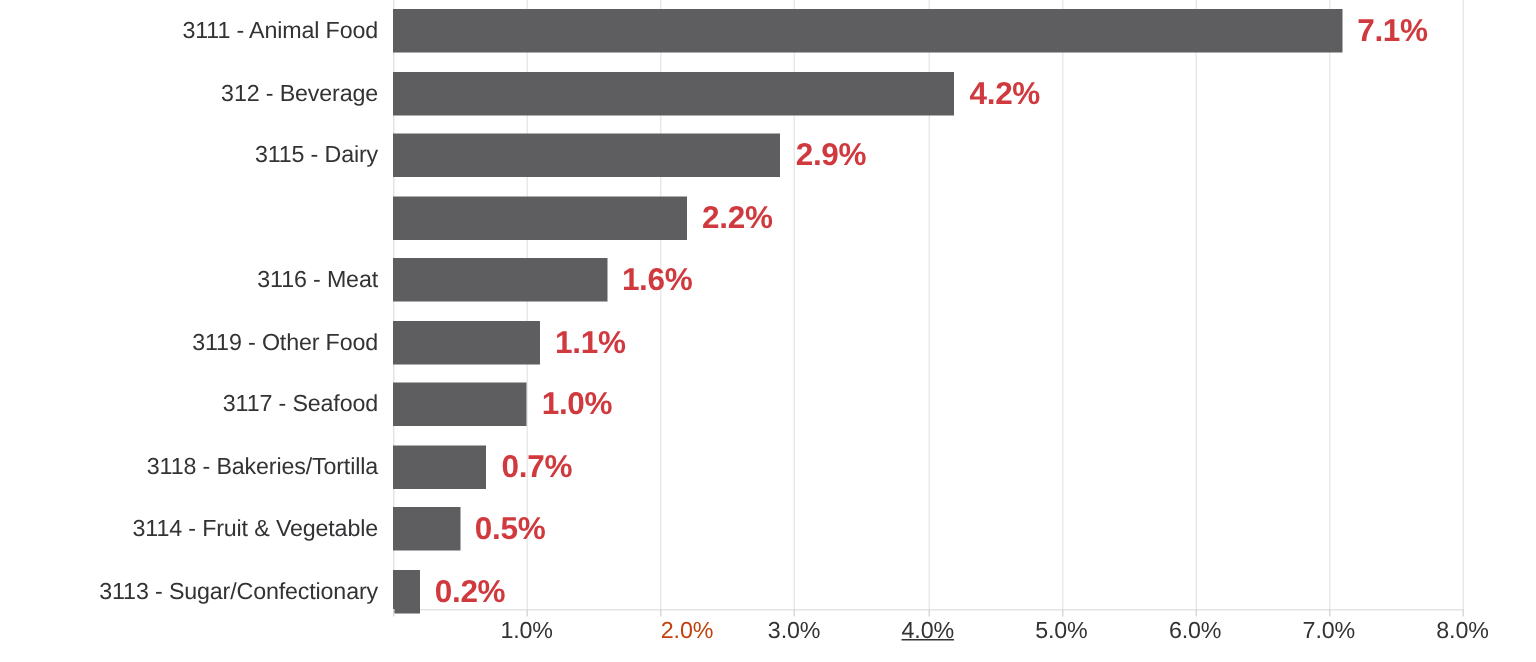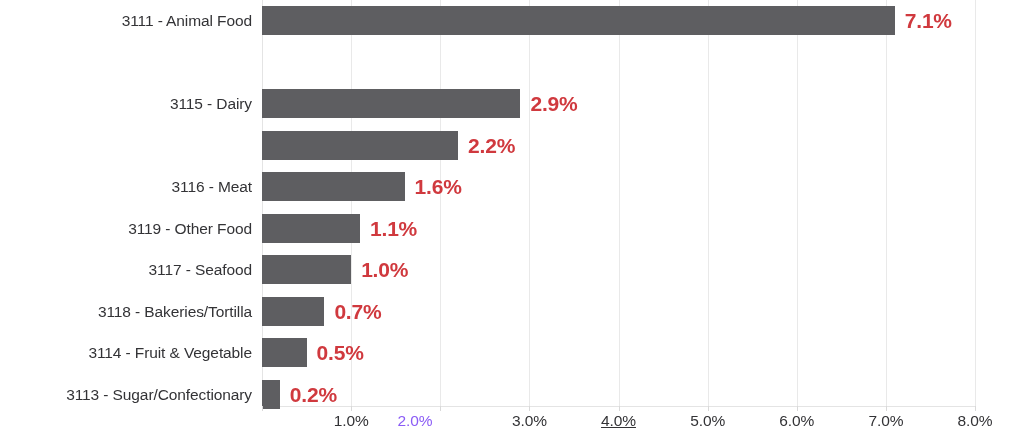--- a/index.html
+++ b/index.html
@@ -148,20 +148,25 @@
   </div>
 
   <div class="axis-baseline"></div>
 
   <div class="rows" id="rows">
       <div class="bar-row" style="top: 0px;">
         <div class="cat-label">3111 - Animal Food</div>
         <div class="bar" style="width: 632.788px; top: 6px; height: 29px; background: rgb(94, 94, 97);"></div>
         <div class="bar-value" style="left: 904.788px; color: rgb(208, 57, 62);">7.1%</div>
       </div>
+      <div class="bar-row" style="top: 41.5px;">
+        <div class="cat-label">312 - Beverage</div>
+        <div class="bar" style="width: 374.325px; top: 6px; height: 29px; background: rgb(94, 94, 97);"></div>
+        <div class="bar-value" style="left: 646.325px; color: rgb(208, 57, 62);">4.2%</div>
+      </div>
       <div class="bar-row" style="top: 83px;">
         <div class="cat-label">3115 - Dairy</div>
         <div class="bar" style="width: 258.462px; top: 6px; height: 29px; background: rgb(94, 94, 97);"></div>
         <div class="bar-value" style="left: 530.462px; color: rgb(208, 57, 62);">2.9%</div>
       </div>
       <div class="bar-row" style="top: 124.5px;">
         <div class="bar" style="width: 196.075px; top: 6px; height: 29px; background: rgb(94, 94, 97);"></div>
         <div class="bar-value" style="left: 468.075px; color: rgb(208, 57, 62);">2.2%</div>
       </div>
       <div class="bar-row" style="top: 166px;">
@@ -195,21 +200,21 @@
         <div class="bar-value" style="left: 289.825px; color: rgb(208, 57, 62);">0.2%</div>
       </div>
     </div>
 
   <div class="xticks" id="xticks">
       <div class="xtick-mark" style="left: 262px;"></div>
       <div class="xtick" style="left: 262px; color: rgb(51, 51, 54); margin-top: 48px;">0.0%</div>
       <div class="xtick-mark" style="left: 351.125px;"></div>
       <div class="xtick" style="left: 351.125px; color: rgb(51, 51, 54);">1.0%</div>
       <div class="xtick-mark" style="left: 440.25px;"></div>
-      <div class="xtick" style="left: 415px; color: #8b5cf6;">2.0%</div>
+      <div class="xtick" style="left: 458px; color: #c2410c;">2.0%</div>
       <div class="xtick-mark" style="left: 529.375px;"></div>
       <div class="xtick" style="left: 529.375px; color: rgb(51, 51, 54);">3.0%</div>
       <div class="xtick-mark" style="left: 618.5px;"></div>
       <div class="xtick" style="left: 618.5px; color: rgb(51, 51, 54); text-decoration: underline;">4.0%</div>
       <div class="xtick-mark" style="left: 707.625px;"></div>
       <div class="xtick" style="left: 707.625px; color: rgb(51, 51, 54);">5.0%</div>
       <div class="xtick-mark" style="left: 796.75px;"></div>
       <div class="xtick" style="left: 796.75px; color: rgb(51, 51, 54);">6.0%</div>
       <div class="xtick-mark" style="left: 885.875px;"></div>
       <div class="xtick" style="left: 885.875px; color: rgb(51, 51, 54);">7.0%</div>

